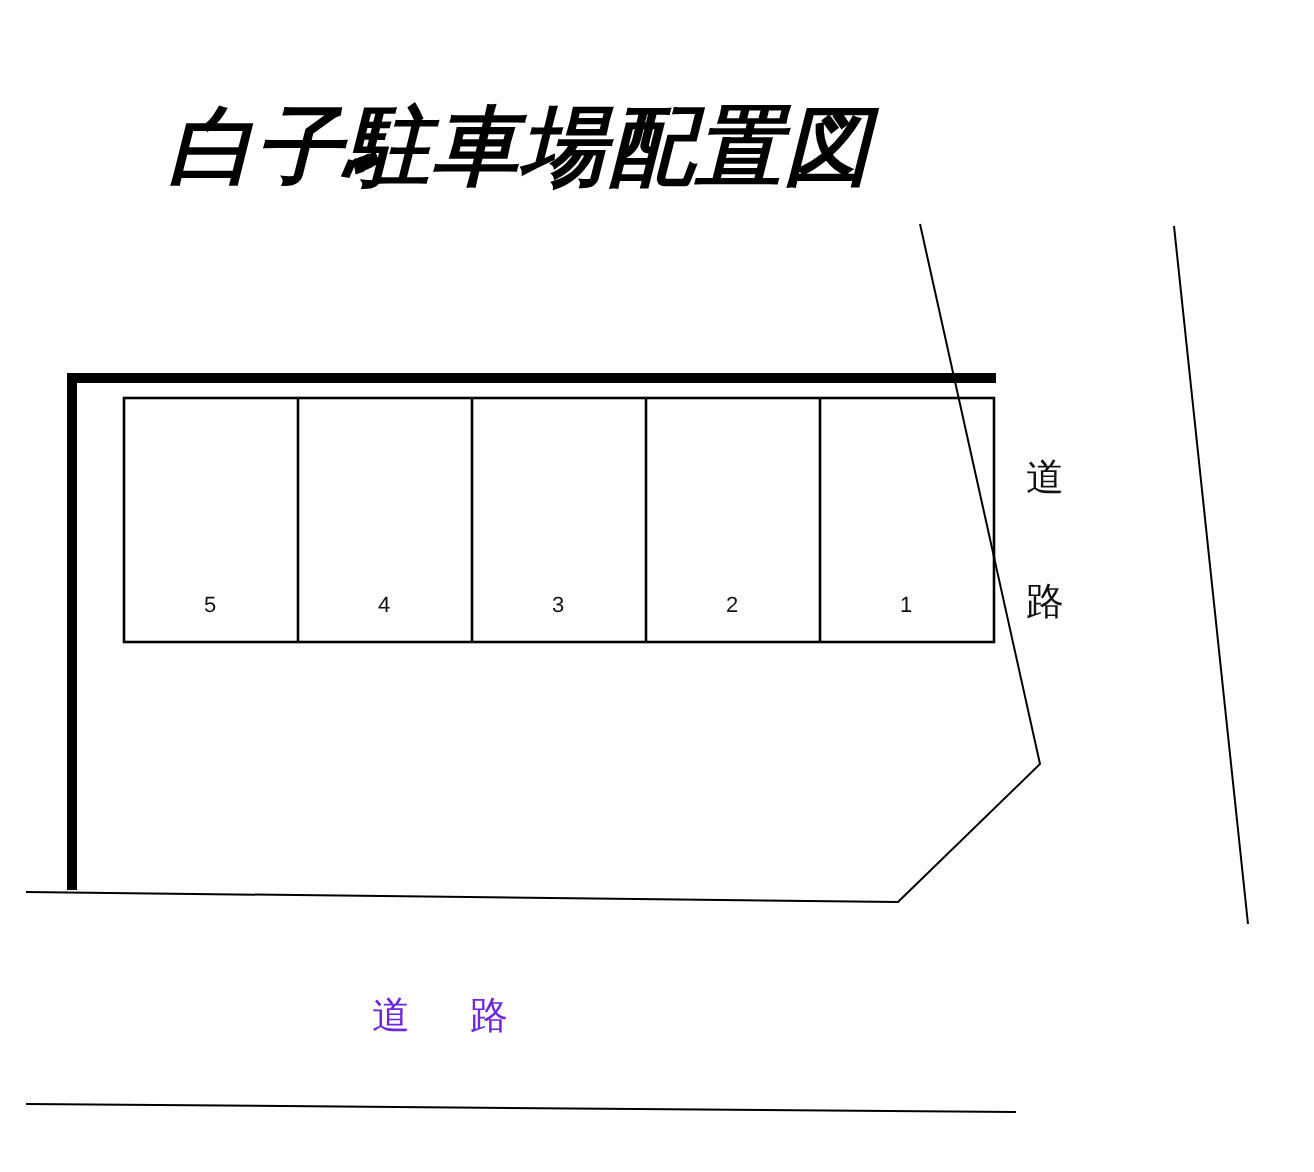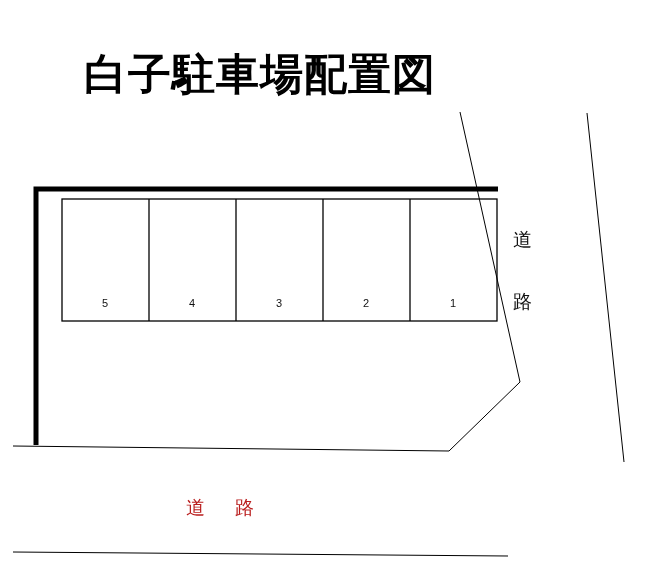--- a/index.html
+++ b/index.html
@@ -1,22 +1,22 @@
 <!DOCTYPE html>
 <html><head>
 <meta charset="utf-8">
 <style>
   html, body { margin:0; padding:0; background:#ffffff; }
   body { width:657px; height:586px; position:relative; overflow:hidden;
          font-family:"DejaVu Sans", "Liberation Sans", sans-serif; }
   .title { position:absolute; left:84px; top:44px; width:380px; font-size:43px; font-weight:bold;
-           color:#000; letter-spacing:1px; white-space:nowrap; line-height:60px; }
+           color:#000; letter-spacing:1px; white-space:nowrap; line-height:60px;font-style:italic; }
   svg.map { position:absolute; left:0; top:0; }
   .road-v { position:absolute; left:513px; top:208px; font-size:19px; color:#111; line-height:62px; width:30px; }
-  .road-h { position:absolute; left:186px; top:495px; font-size:19px; color:#b91c1c; letter-spacing:12px; white-space:nowrap; }
+  .road-h { position:absolute; left:186px; top:495px; font-size:19px; color:#6d28d9; letter-spacing:12px; white-space:nowrap; }
   .stall-num { position:absolute; top:297px; width:86px; text-align:center; font-size:11px;
                font-family:"Liberation Sans", sans-serif; color:#111; }
 </style>
 </head>
 <body>
 
 <div class="title">白子駐車場配置図</div>
 
 <svg class="map" width="657" height="586" viewBox="0 0 657 586">
 

